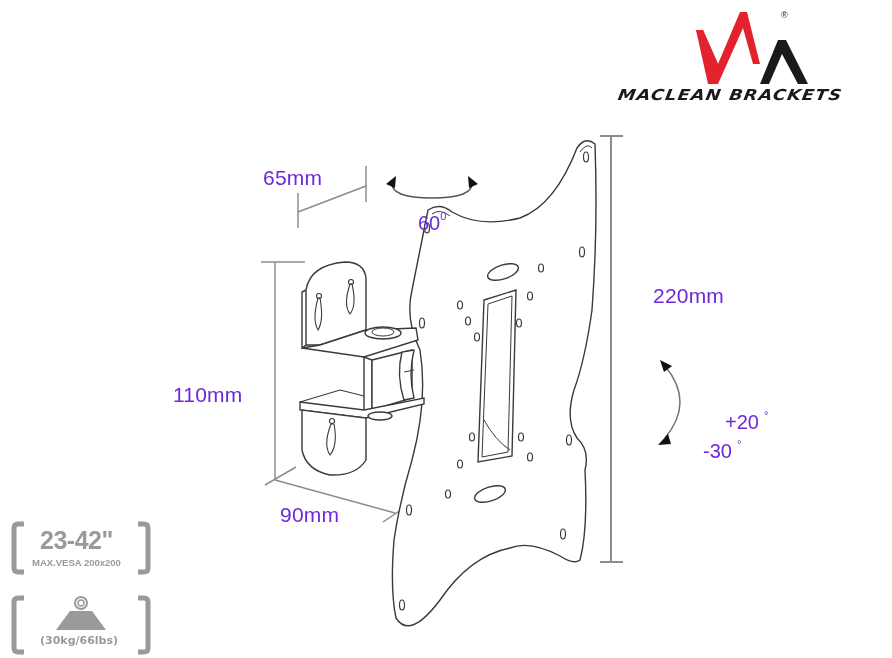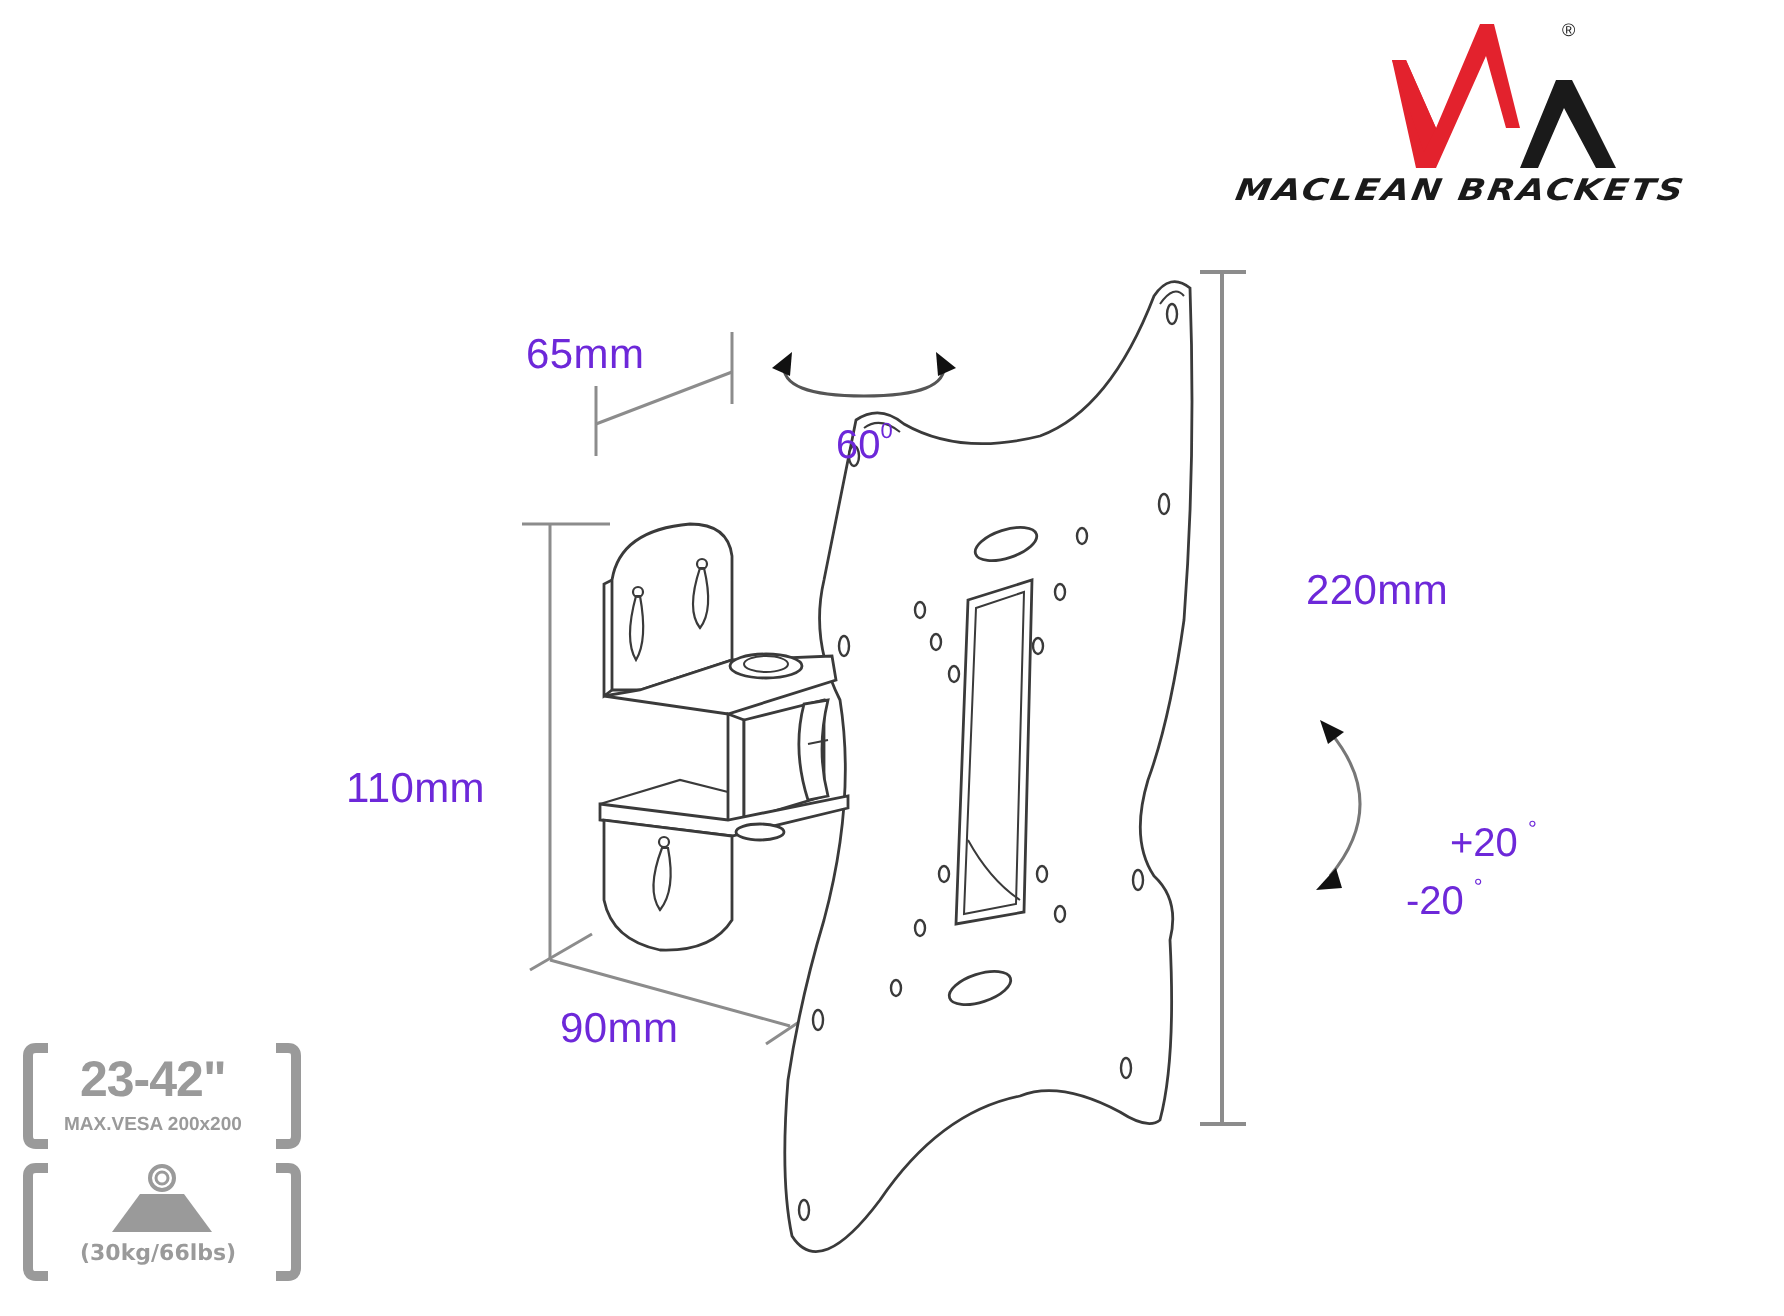--- a/index.html
+++ b/index.html
@@ -150,33 +150,33 @@
 <span class="abs dim-label" style="left:653px;top:284px;">220mm</span>
 
 <span class="abs deg" style="left:418px;top:172px;">
   <span>60</span><sup>0</sup>
 </span>
 
 <span class="abs deg" style="left:725px;top:371px;">
   <span>+20</span><sup style="margin-left:5px;">°</sup>
 </span>
 <span class="abs deg" style="left:703px;top:400px;">
-  <span>-20</span><sup style="margin-left:5px;">°</sup>
+  <span>-30</span><sup style="margin-left:5px;">°</sup>
 </span>
 
 <div class="abs" style="left:10px;top:520px;width:142px;height:56px;">
   <svg width="142" height="56" viewBox="0 0 142 56">
     <path d="M14,4 L8,4 Q4,4 4,8 L4,48 Q4,52 8,52 L14,52" stroke="#9a9a9a" stroke-width="5" fill="none"></path>
     <path d="M128,4 L134,4 Q138,4 138,8 L138,48 Q138,52 134,52 L128,52" stroke="#9a9a9a" stroke-width="5" fill="none"></path>
   </svg>
   <span class="abs badge-main" style="left:30px;top:6px;">23-42"</span>
   <span class="abs badge-sub" style="left:22px;top:37px;">MAX.VESA 200x200</span>
 </div>
 
-<div class="abs" style="left:10px;top:580px;width:142px;height:60px;">
+<div class="abs" style="left:10px;top:594px;width:142px;height:60px;">
   <svg width="142" height="60" viewBox="0 0 142 60">
     <path d="M14,4 L8,4 Q4,4 4,8 L4,54 Q4,58 8,58 L14,58" stroke="#9a9a9a" stroke-width="5" fill="none"></path>
     <path d="M128,4 L134,4 Q138,4 138,8 L138,54 Q138,58 134,58 L128,58" stroke="#9a9a9a" stroke-width="5" fill="none"></path>
   </svg>
   <svg width="142" height="60" viewBox="0 0 142 60">
     <circle cx="71" cy="9" r="6" stroke="#9a9a9a" stroke-width="2" fill="none"></circle>
     <circle cx="71" cy="9" r="3" stroke="#9a9a9a" stroke-width="1.5" fill="none"></circle>
     <polygon points="60,17 82,17 96,36 46,36" fill="#9a9a9a"></polygon>
   </svg>
   <span class="abs badge-weight" style="left:30px;top:40px;">(30kg/66lbs)</span>

